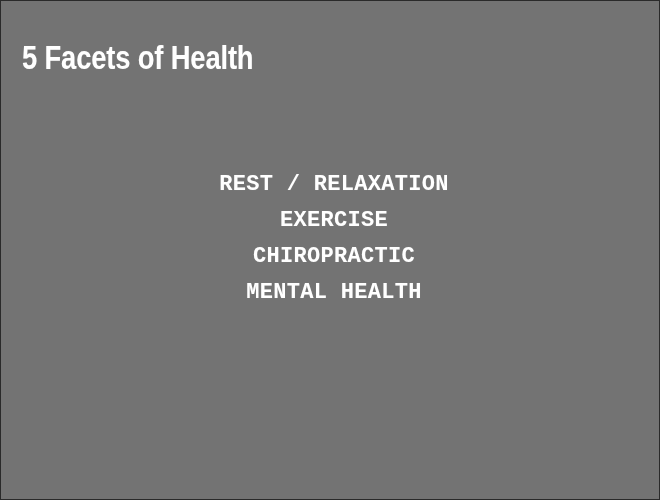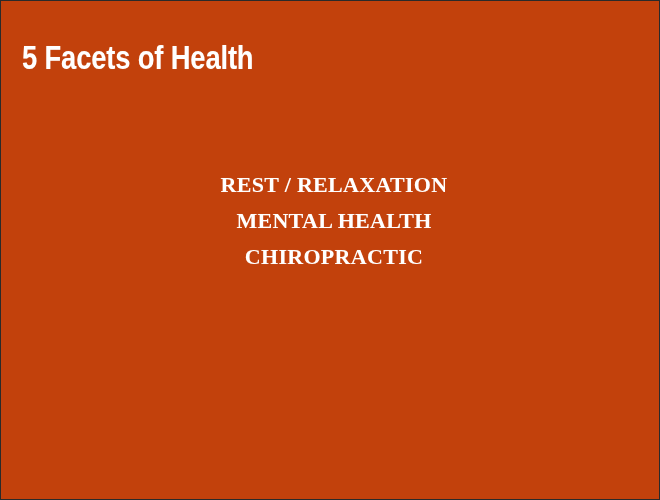--- a/index.html
+++ b/index.html
@@ -6,21 +6,21 @@
   html, body {
     margin: 0;
     padding: 0;
     background: #000000;
   }
 
   .slide {
     position: relative;
     width: 660px;
     height: 500px;
-    background: #c2410c;
+    background: #737373;
     overflow: hidden;
     box-sizing: border-box;
     border: 1px solid #2a2a2a;
     font-family: "Liberation Sans", "DejaVu Sans", sans-serif;
     -webkit-font-smoothing: antialiased;
   }
 
   
   .slide-title {
     position: absolute;
@@ -46,37 +46,38 @@
     top: 166px;
     margin: 0;
     padding: 0;
     list-style: none;
     text-align: center;
   }
 
   .facet-item {
     display: block;
     color: #ffffff;
-    font-family: Liberation Serif, serif;
+    font-family: Liberation Mono, monospace;
     font-weight: bold;
     font-size: 22px;
     line-height: 36px;
     letter-spacing: 0.3px;
     white-space: nowrap;
     
     padding-left: 8px;
     text-shadow: 0 0 1px rgba(255,255,255,0.20);
   }
 </style>
 </head>
 <body>
 
 <div class="slide">
 
   <h1 class="slide-title">5 Facets of Health</h1>
 
   <ul class="facet-list">
     <li class="facet-item">REST / RELAXATION</li>
+    <li class="facet-item">EXERCISE</li>
+    <li class="facet-item">CHIROPRACTIC</li>
     <li class="facet-item">MENTAL HEALTH</li>
-    <li class="facet-item">CHIROPRACTIC</li>
   </ul>
 
 </div>
 
 </body></html>

